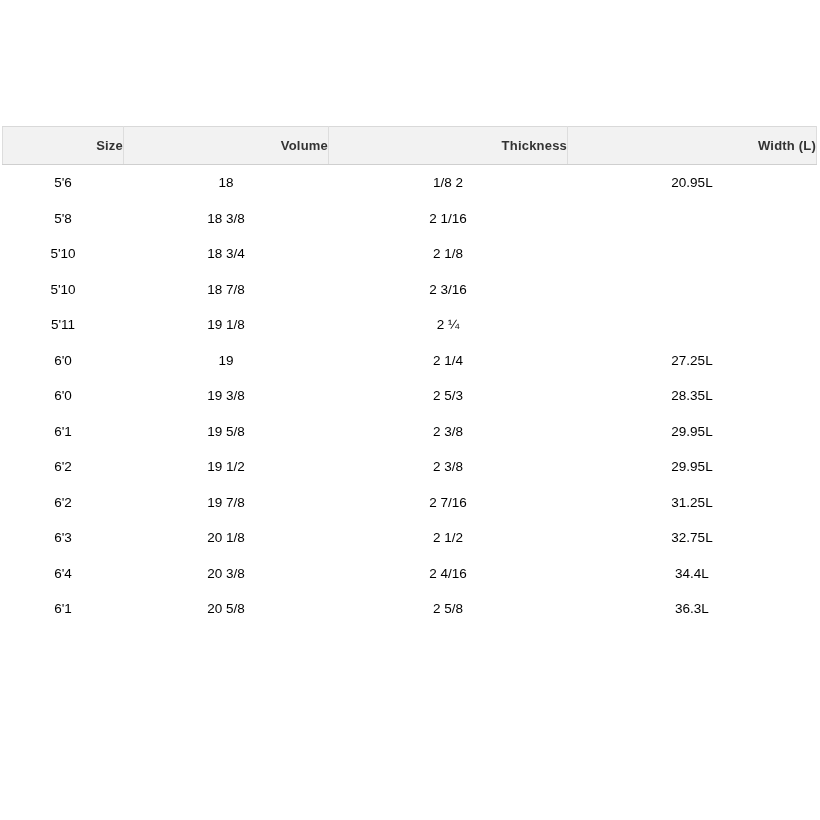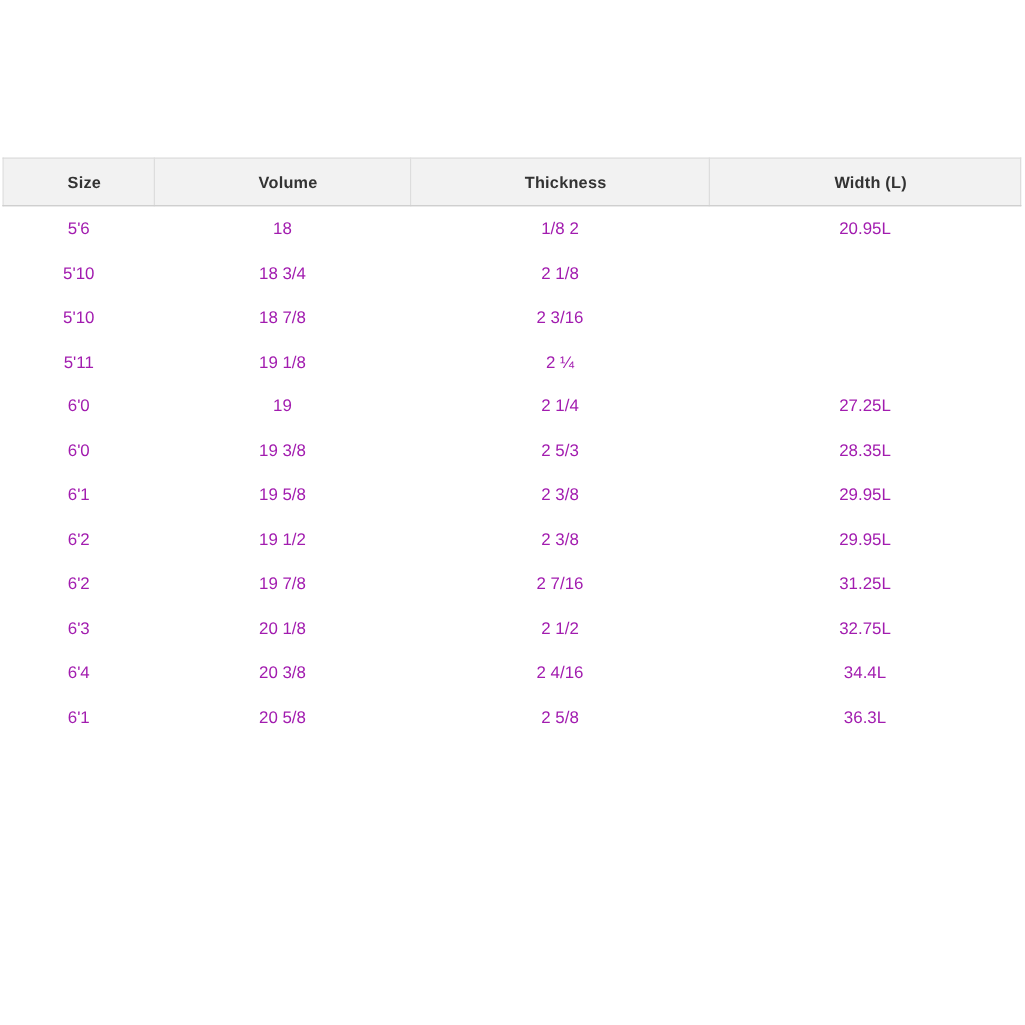--- a/index.html
+++ b/index.html
@@ -33,35 +33,35 @@
   col.c-thick { width: 239px; }
   col.c-vol   { width: 249px; }
   thead th {
     background: #f2f2f2;
     border-top: 1px solid #d9d9d9;
     border-bottom: 1px solid #cfcfcf;
     border-left: 1px solid #dddddd;
     border-right: 1px solid #dddddd;
     height: 37px;
     padding: 0 0 0 9px;
-    text-align: center;
+    text-align: right;
     vertical-align: middle;
     font-size: 13px;
     font-weight: bold;
     color: #333333;
     letter-spacing: 0.2px;
   }
   tbody td {
     height: 35.5px;
     padding: 0;
     text-align: center;
     vertical-align: middle;
     font-size: 13.5px;
     font-weight: normal;
-    color: #a21caf;
+    color: #000000;
     border: none;
     background: #ffffff;
     white-space: nowrap;
   }
 </style>
 </head>
 <body>
 
 <div class="page">
   <div class="table-wrap">
@@ -79,20 +79,26 @@
           <th>Thickness</th>
           <th>Width (L)</th>
         </tr>
       </thead>
       <tbody id="table-body">
           <tr>
     <td>5'6</td>
     <td>18</td>
     <td>1/8 2</td>
     <td>20.95L</td>
+  </tr>
+          <tr>
+    <td>5'8</td>
+    <td>18 3/8</td>
+    <td>2 1/16</td>
+    <td></td>
   </tr>
           <tr>
     <td>5'10</td>
     <td>18 3/4</td>
     <td>2 1/8</td>
     <td></td>
   </tr>
           <tr>
     <td>5'10</td>
     <td>18 7/8</td>

